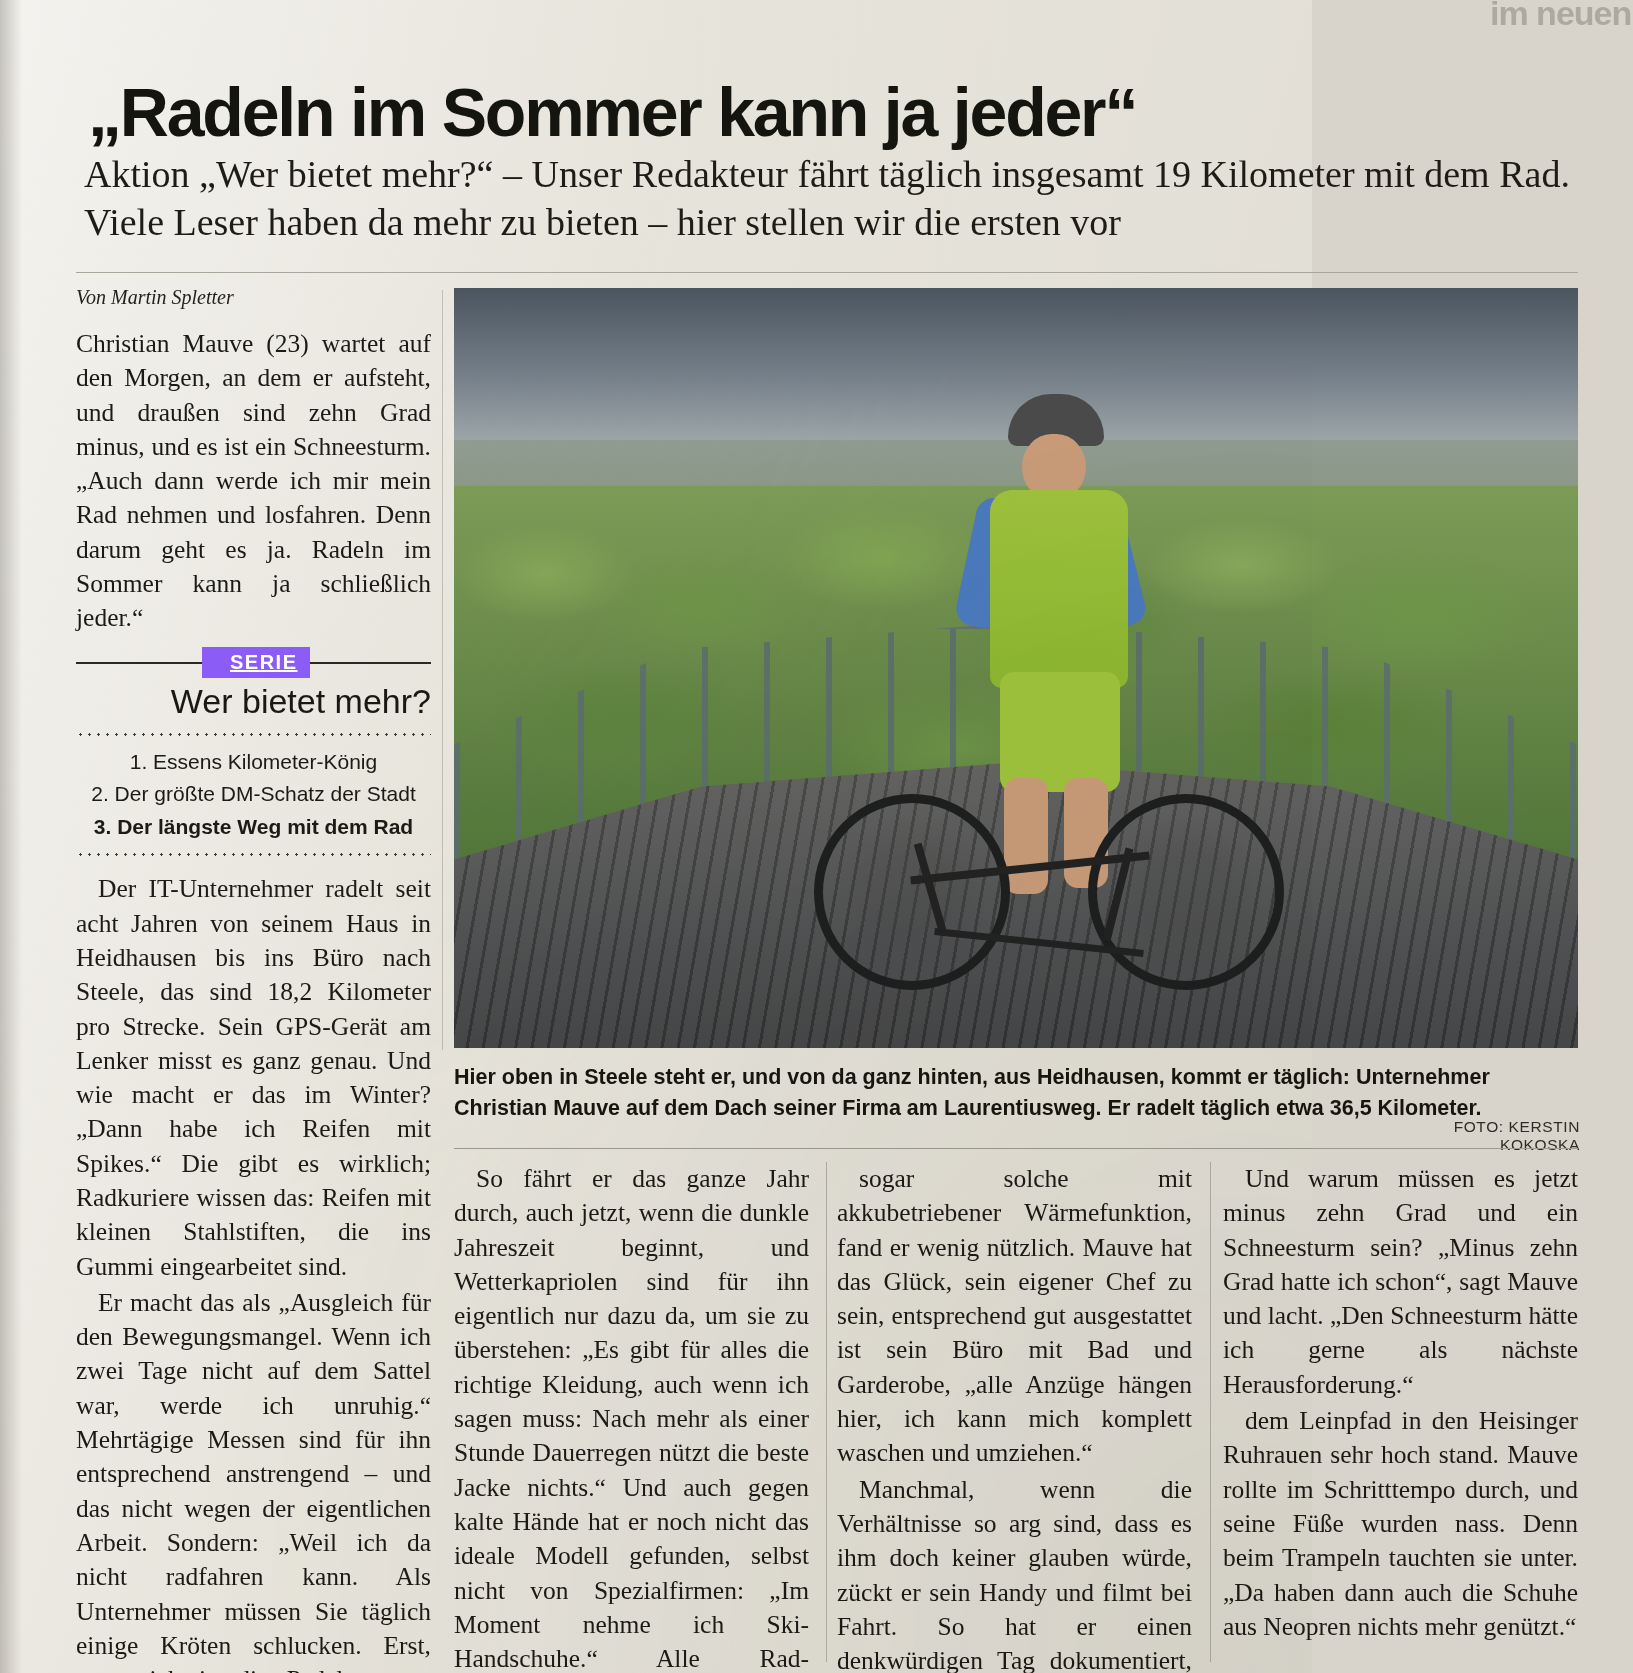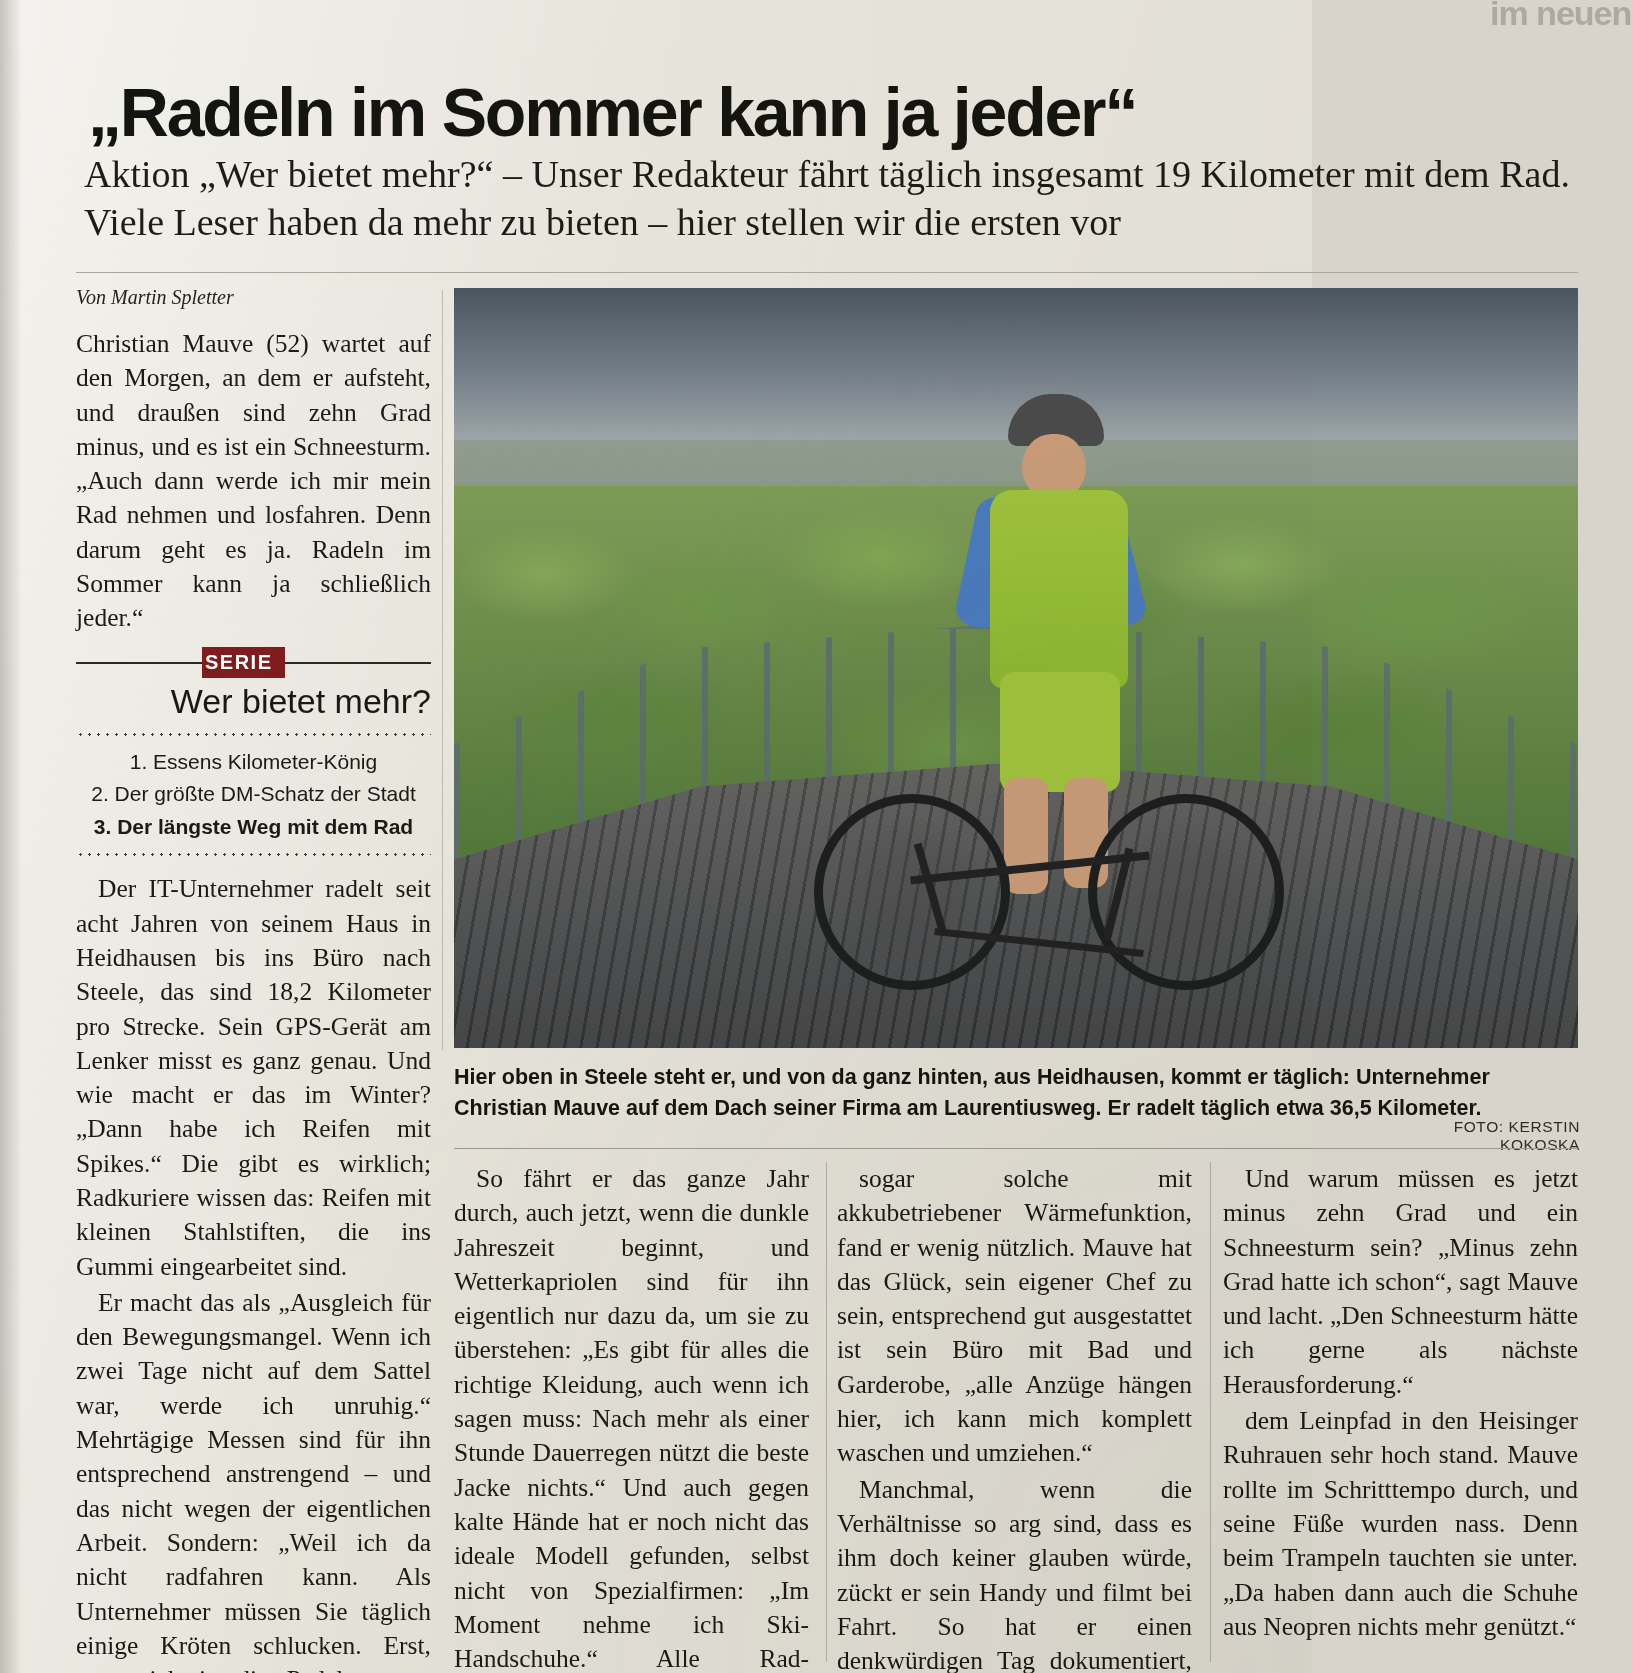--- a/index.html
+++ b/index.html
@@ -118,27 +118,28 @@
   .serie-rule {
     width: 100%;
     height: 2px;
     background: #2a2a24;
     position: relative;
   }
   .serie-badge {
     position: absolute;
     left: 126px;
     top: -15px;
-    background: #7f1d1d;
+    background: #8b5cf6;
     color: #fff;
     font-family: "Liberation Sans", sans-serif;
     font-weight: bold;
     font-size: 20px;
     letter-spacing: 1.5px;
-    padding: 4px 12px 4px 3px;
+    padding: 4px 12px 4px 28px;
+    text-decoration: underline;
   }
   .serie-title {
     margin-top: 18px;
     font-family: "Liberation Sans", sans-serif;
     font-size: 34px;
     color: #191812;
     text-align: right;
   }
   .dots {
     margin-top: 12px;
@@ -359,21 +360,21 @@
     <div class="ghost-top">im neuen</div>
 
     <h1 class="headline">„Radeln im Sommer kann ja jeder“</h1>
 
     <div class="subhead">Aktion „Wer bietet mehr?“ – Unser Redakteur fährt täglich insgesamt 19 Kilometer mit dem Rad. Viele Leser haben da mehr zu bieten – hier stellen wir die ersten vor</div>
 
     <div class="rule-top"></div>
 
     <div class="col-left">
       <div class="byline">Von Martin Spletter</div>
-      <div class="lede">Christian Mauve (52) wartet auf den Morgen, an dem er aufsteht, und draußen sind zehn Grad minus, und es ist ein Schneesturm. „Auch dann werde ich mir mein Rad nehmen und losfahren. Denn darum geht es ja. Radeln im Sommer kann ja schließlich jeder.“</div>
+      <div class="lede">Christian Mauve (23) wartet auf den Morgen, an dem er aufsteht, und draußen sind zehn Grad minus, und es ist ein Schneesturm. „Auch dann werde ich mir mein Rad nehmen und losfahren. Denn darum geht es ja. Radeln im Sommer kann ja schließlich jeder.“</div>
 
       <div class="serie-block">
         <div class="serie-rule">
           <span class="serie-badge">SERIE</span>
         </div>
         <div class="serie-title">Wer bietet mehr?</div>
         <div class="dots"></div>
         <ul class="serie-list">
           <li>1. Essens Kilometer-König</li>
           <li>2. Der größte DM-Schatz der Stadt</li>

